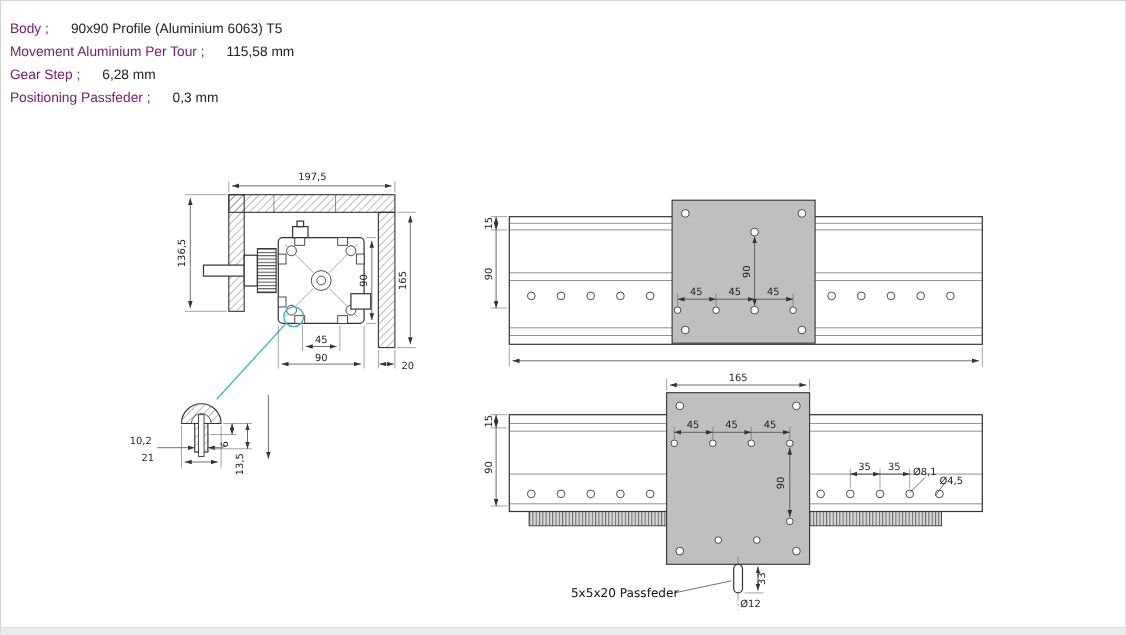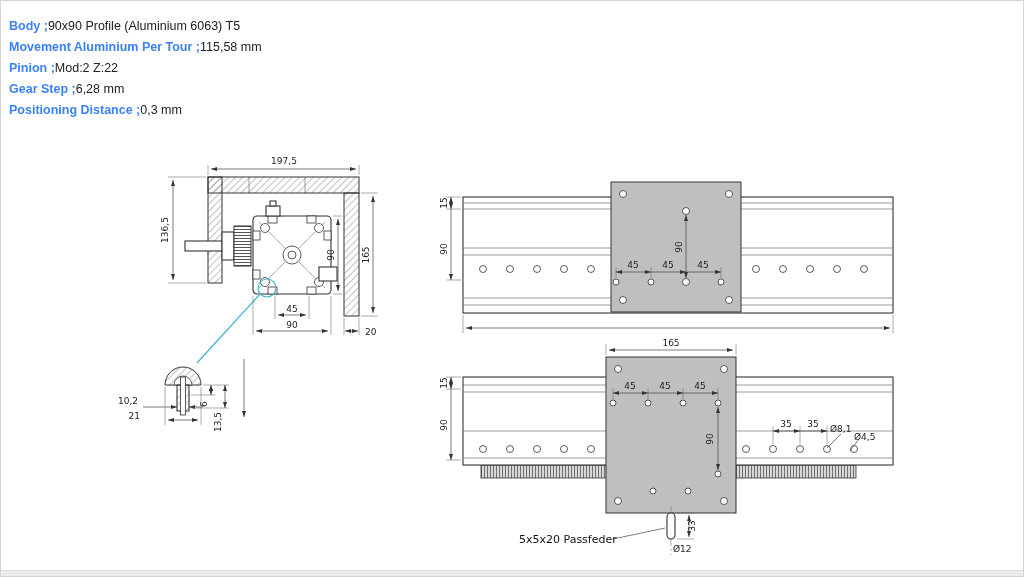--- a/index.html
+++ b/index.html
@@ -3,22 +3,22 @@
 <meta charset="utf-8">
 <style>
   html,body{margin:0;padding:0;background:#fff;}
   #frame{
     position:relative;width:1024px;height:577px;background:#ffffff;
     border:1px solid #d4d4d4;box-sizing:border-box;overflow:hidden;
     font-family:"Liberation Sans","DejaVu Sans",sans-serif;
   }
   #specs{position:absolute;left:8px;top:18px;font-size:12.5px;color:#1c1c1c;}
   #specs .row{margin:0 0 7px 0;line-height:14px;}
-  #specs .lbl{font-weight:700;color:#3b82f6;text-align:center;}
-  #specs .val{font-weight:400;margin-left:0;color:#222;text-align:right;}
+  #specs .lbl{font-weight:400;color:#701a75;text-align:center;}
+  #specs .val{font-weight:400;margin-left:20px;color:#222;text-align:right;}
   svg{position:absolute;left:0;top:0;}
   .outline{fill:#ffffff;stroke:#333;stroke-width:1.1;}
   .thin{stroke:#5a5a5a;stroke-width:0.6;fill:none;}
   .web{stroke:#777;stroke-width:0.6;fill:none;}
   .hatched{fill:url(#hatch);stroke:#333;stroke-width:1;}
   .plate{fill:#bfbfbf;stroke:#333;stroke-width:1;}
   .hole{fill:#fff;stroke:#333;stroke-width:0.8;}
   .dim{stroke:#444;stroke-width:0.7;fill:none;}
   .ext{stroke:#666;stroke-width:0.55;fill:none;}
   .cl{stroke:#777;stroke-width:0.6;stroke-dasharray:8 3 2 3;fill:none;}
@@ -33,27 +33,24 @@
 <div id="frame">
 
   <div id="specs">
     <div class="row">
       <span class="lbl">Body ;</span><span class="val">90x90 Profile (Aluminium 6063) T5</span>
     </div>
     <div class="row">
       <span class="lbl">Movement Aluminium Per Tour ;</span><span class="val">115,58 mm</span>
     </div>
     <div class="row">
-      <span class="lbl">Pinion ;</span><span class="val">Mod:2 Z:22</span>
-    </div>
-    <div class="row">
       <span class="lbl">Gear Step ;</span><span class="val">6,28 mm</span>
     </div>
     <div class="row">
-      <span class="lbl">Positioning Distance ;</span><span class="val">0,3 mm</span>
+      <span class="lbl">Positioning Passfeder ;</span><span class="val">0,3 mm</span>
     </div>
   </div>
 
   <svg width="1024" height="577" viewBox="0 0 1024 577">
     <defs>
       <pattern id="hatch" width="5" height="5" patternUnits="userSpaceOnUse" patternTransform="rotate(45)">
         <line x1="0" y1="0" x2="0" y2="5" stroke="#666" stroke-width="0.8"></line>
       </pattern>
       <pattern id="gteeth" width="6" height="3" patternUnits="userSpaceOnUse">
         <rect width="6" height="3" fill="#fff"></rect>

